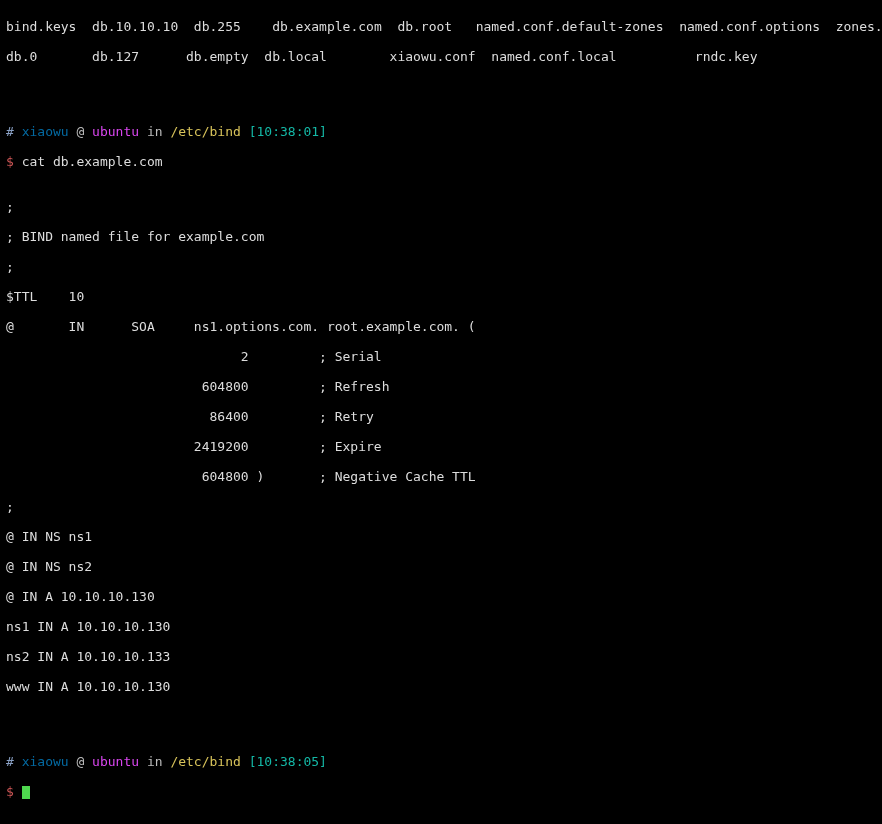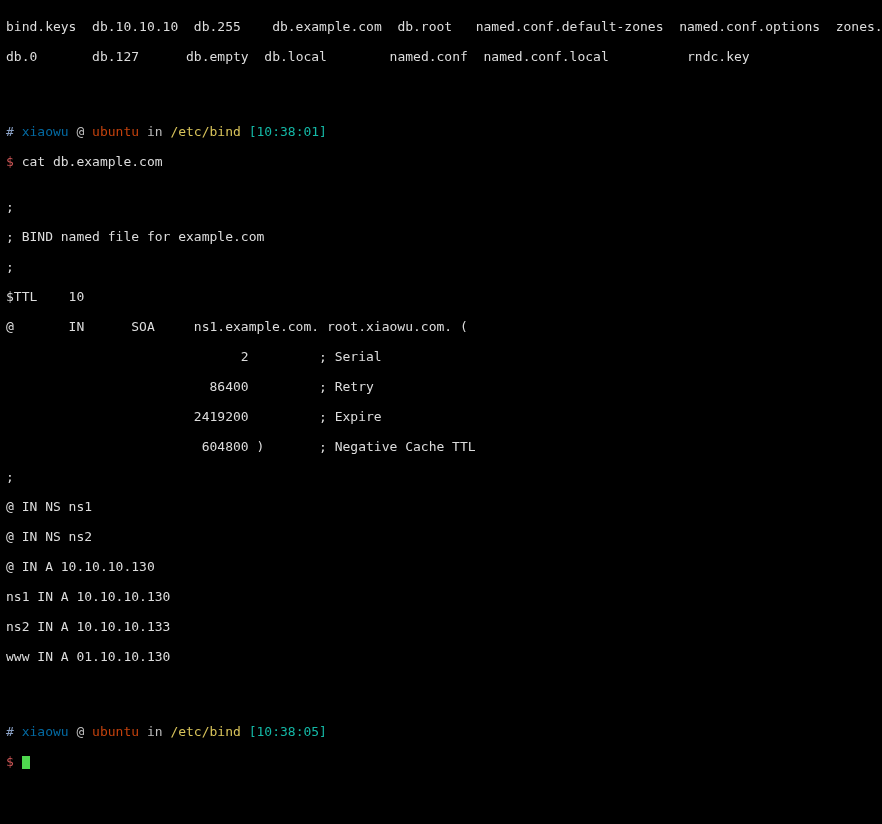--- a/index.html
+++ b/index.html
@@ -9,56 +9,57 @@
     font-size: 13px;
     line-height: 15px;
     color: #ccc;
     width: 882px;
   }
   .term { padding: 4px 6px 8px 6px; white-space: pre; overflow: hidden; }
   .white { color: #ddd; }
   .dim   { color: #bbb; }
   .hash  { color: #89a0c4; }
   .user  { color: #0369a1; }
-  .host  { color: #c2410c; }
+  .host  { color: #d946ef; }
   .path  { color: #d8c35a; font-weight: normal; }
   .time  { color: #14b8a6; }
   .prompt{ color: #cc5555; }
   .cursor-g {
     display: inline-block;
     width: 8px; height: 13px;
     background: #4fd84f;
     vertical-align: text-bottom;
   }
 </style>
 </head>
 <body>
 
 <div class="term">
 <div class="white"><span>bind.keys</span>  <span>db.10.10.10</span>  <span>db.255</span>    <span>db.example.com</span>  <span>db.root</span>   <span>named.conf.default-zones</span>  <span>named.conf.options</span>  <span>zones.rfc1918</span></div>
-<div class="white"><span>db.0</span>       <span>db.127</span>      <span>db.empty</span>  <span>db.local</span>        <span>named.conf</span>  <span>named.conf.local</span>          <span>rndc.key</span></div>
+<div class="white"><span>db.0</span>       <span>db.127</span>      <span>db.empty</span>  <span>db.local</span>        <span>xiaowu.conf</span>  <span>named.conf.local</span>          <span>rndc.key</span></div>
 <div>&nbsp;</div>
 
 <div><span class="hash">#</span> <span class="user">xiaowu</span> <span class="dim">@</span> <span class="host">ubuntu</span> <span class="dim">in</span> <span class="path">/etc/bind</span> <span class="time">[10:38:01]</span></div>
 <div><span class="prompt">$</span> <span class="white">cat db.example.com</span></div>
 
 <div class="white">;</div>
 <div class="white">; BIND named file for example.com</div>
 <div class="white">;</div>
 <div class="white">$TTL    10</div>
-<div class="white">@       IN      SOA     ns1.example.com. root.xiaowu.com. (</div>
+<div class="white">@       IN      SOA     ns1.options.com. root.example.com. (</div>
 <div class="white">                              2         ; Serial</div>
+<div class="white">                         604800         ; Refresh</div>
 <div class="white">                          86400         ; Retry</div>
 <div class="white">                        2419200         ; Expire</div>
 <div class="white">                         604800 )       ; Negative Cache TTL</div>
 <div class="white">;</div>
 <div class="white">@ IN NS ns1</div>
 <div class="white">@ IN NS ns2</div>
 <div class="white">@ IN A 10.10.10.130</div>
 <div class="white">ns1 IN A 10.10.10.130</div>
 <div class="white">ns2 IN A 10.10.10.133</div>
-<div class="white">www IN A 01.10.10.130</div>
+<div class="white">www IN A 10.10.10.130</div>
 
 <div>&nbsp;</div>
 <div><span class="hash">#</span> <span class="user">xiaowu</span> <span class="dim">@</span> <span class="host">ubuntu</span> <span class="dim">in</span> <span class="path">/etc/bind</span> <span class="time">[10:38:05]</span></div>
 <div><span class="prompt">$</span> <span class="cursor-g"></span></div>
 <div>&nbsp;</div>
 </div>
 
 </body></html>

